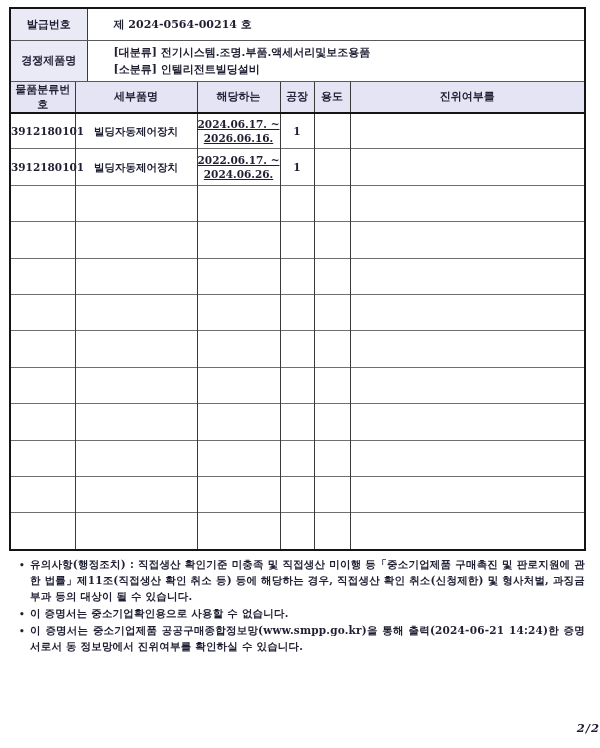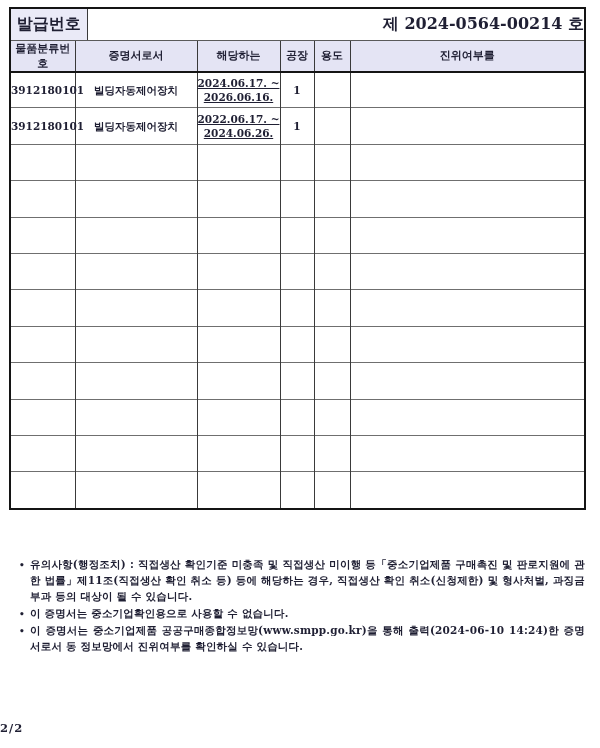--- a/index.html
+++ b/index.html
@@ -18,31 +18,31 @@
     left: 9px; top: 7px;
     width: 577px;
     border: 2px solid #141414;
   }
 
   table { border-collapse: collapse; table-layout: fixed; width: 100%; }
 
   
   .info-table th, .info-table td {
     border-bottom: 1px solid #5a5a5a;
-    font-size: 16px;
+    font-size: 11px;
     font-weight: bold;
     vertical-align: middle;
     margin-left: 28px;
   }
   .info-table th {
     background: #eaeaf7;
     text-align: center;
     border-right: 1px solid #3a3a3a;
   }
-  .info-table td { text-align: right; padding-left: 7px; }
+  .info-table td { text-align: left; padding-left: 26px; }
   .row-issue th, .row-issue td { height: 31px; }
   .row-product th, .row-product td { height: 41px; }
   .row-product td { line-height: 17px; }
 
   
   .main-table thead th {
     background: #e4e4f4;
     height: 24px;
     font-size: 11px;
     font-weight: bold;
@@ -77,59 +77,67 @@
     letter-spacing: 0.2px;
   }
   .bullet { display: flex; margin-bottom: 0.5px; }
   .bullet .marker { width: 11px; flex: 0 0 11px; font-size: 9px; padding-top: 1px; }
   .bullet .btext { flex: 1; text-align: justify; }
 
   .pageno {
     position: absolute;
     left: 0; right: 0;
     top: 721px;
-    text-align: left;
+    text-align: right;
     font-size: 11.5px;
     font-weight: bold;
     letter-spacing: 1px;
+    font-style: italic;
   }
 </style>
 </head>
 <body>
 
 <div class="page">
 
   <div class="cert-box">
 
     <table class="info-table">
       <colgroup>
           <col style="width:76px">
           <col>
         </colgroup>
       <tbody>
           <tr class="row-issue">
         <th>발급번호</th>
         <td>제 2024-0564-00214 호</td>
+      </tr>
+      <tr class="row-product">
+        <th>경쟁제품명</th>
+        <td>
+          <div>[대분류] 전기시스템.조명.부품.액세서리및보조용품</div>
+          <div>[소분류] 인텔리전트빌딩설비</div>
+        </td>
       </tr>
     </tbody>
       </table>
 
     <table class="main-table">
       <colgroup>
         <col style="width:64px">
           <col style="width:122px">
           <col style="width:83px">
         <col style="width:34px">
           <col style="width:36px">
           <col>
       </colgroup>
       <thead>
         <tr>
           <th>물품분류번호</th>
-          <th>증명서로서</th>
+          <th>세부품명</th>
           <th>해당하는</th>
           <th>공장</th>
           <th>용도</th>
           <th>진위여부를</th>
         </tr>
       </thead>
       <tbody>
           <tr>
             <td>3912180101</td>
             <td>빌딩자동제어장치</td>
@@ -237,19 +245,19 @@
     <div class="bullet">
       <span class="marker">•</span>
       <span class="btext">유의사항(행정조치) :  직접생산 확인기준 미충족 및 직접생산 미이행 등「중소기업제품 구매촉진 및 판로지원에 관한 법률」제11조(직접생산 확인 취소 등) 등에 해당하는 경우, 직접생산 확인 취소(신청제한) 및 형사처벌, 과징금 부과 등의 대상이 될 수 있습니다.</span>
     </div>
     <div class="bullet">
       <span class="marker">•</span>
       <span class="btext">이 증명서는 중소기업확인용으로 사용할 수 없습니다.</span>
     </div>
     <div class="bullet">
       <span class="marker">•</span>
-      <span class="btext">이 증명서는 중소기업제품 공공구매종합정보망(www.smpp.go.kr)을 통해 출력(2024-06-10 14:24)한 증명서로서 동 정보망에서 진위여부를 확인하실 수 있습니다.</span>
+      <span class="btext">이 증명서는 중소기업제품 공공구매종합정보망(www.smpp.go.kr)을 통해 출력(2024-06-21 14:24)한 증명서로서 동 정보망에서 진위여부를 확인하실 수 있습니다.</span>
     </div>
   </div>
 
   <div class="pageno">2/2</div>
 
 </div>
 
 </body></html>

